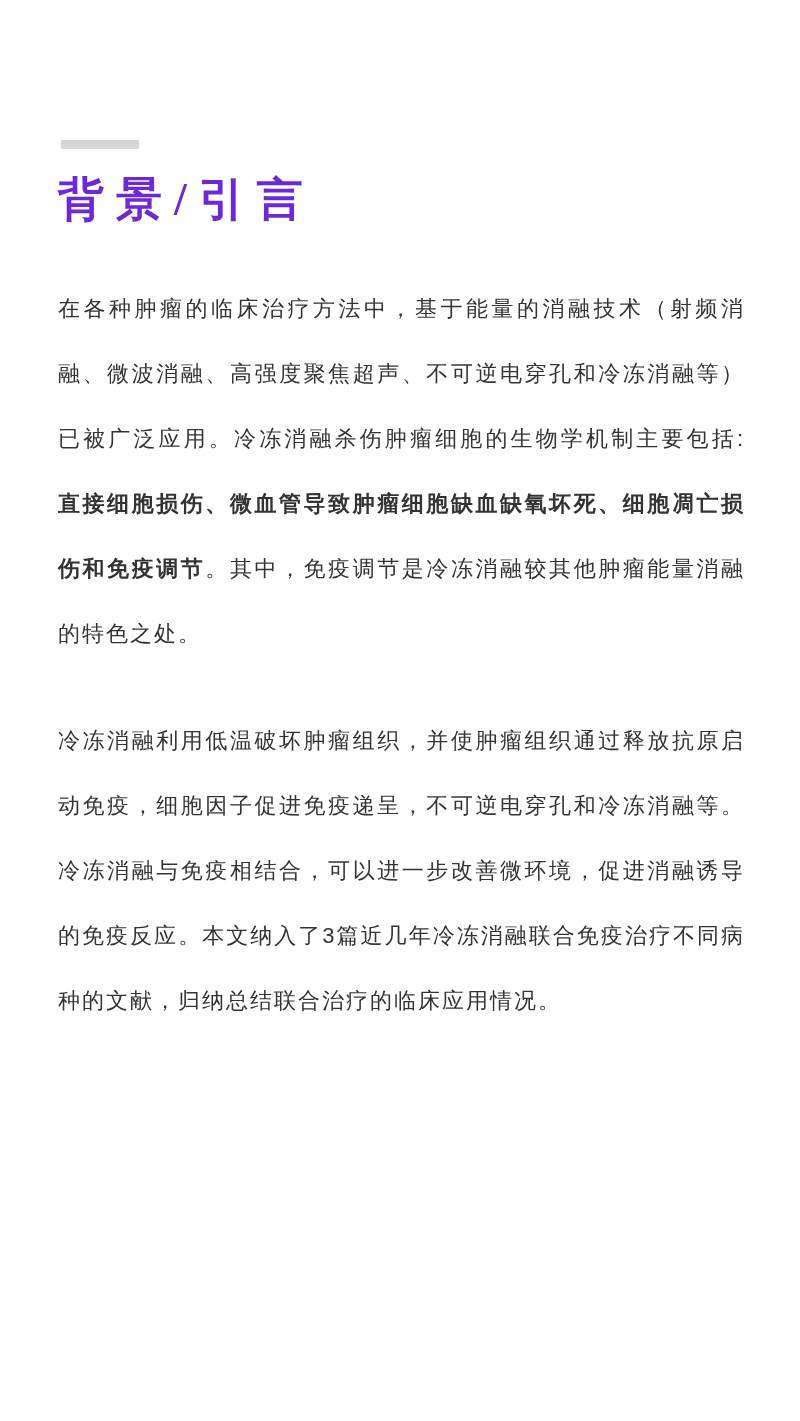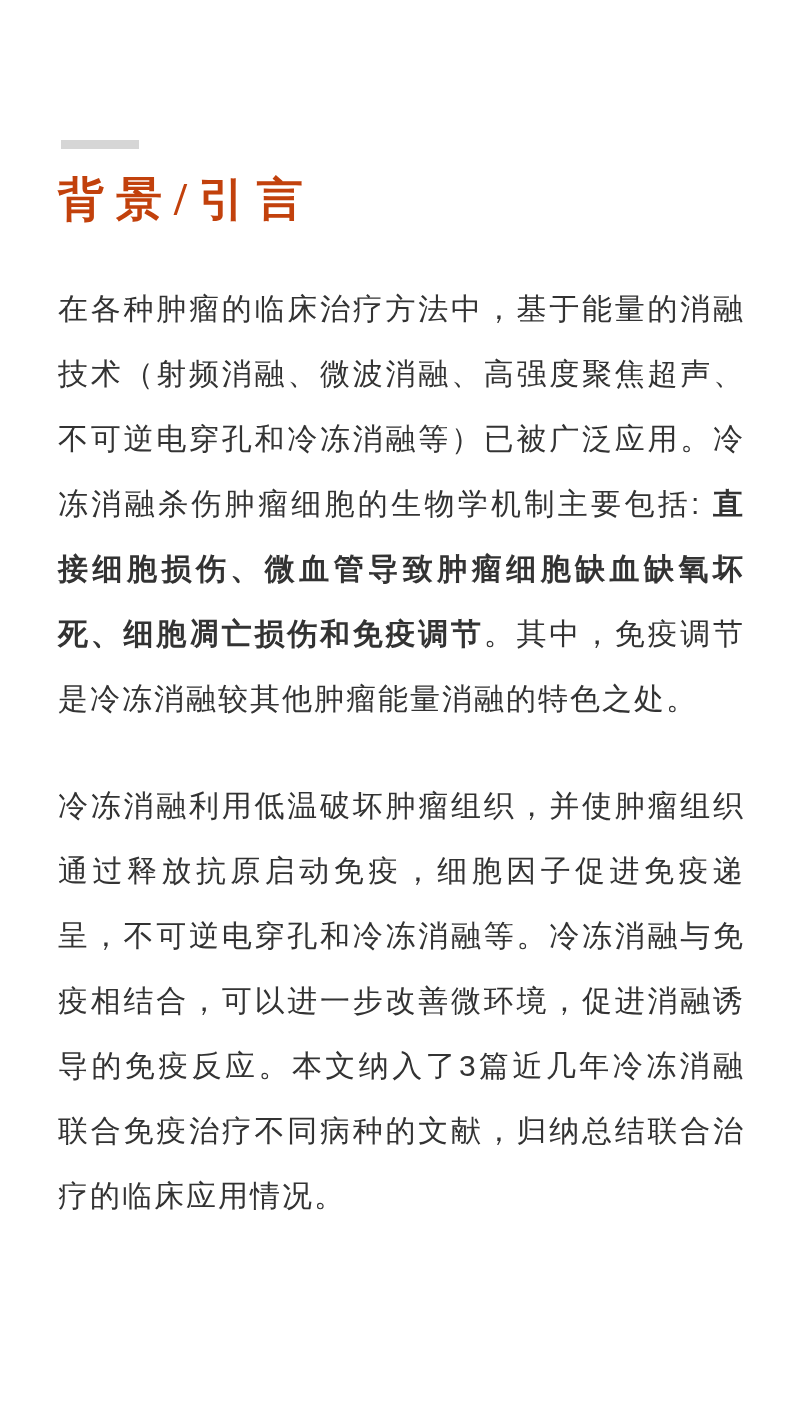--- a/index.html
+++ b/index.html
@@ -23,29 +23,29 @@
     background: #d6d6d6;
     margin-left: 3px;
   }
   .section-title {
     margin: 24px 0 0 0;
     font-family: "Liberation Serif", "DejaVu Serif", serif;
     font-size: 46px;
     line-height: 54px;
     font-weight: 700;
     letter-spacing: 12px;
-    color: #c2410c;
+    color: #6d28d9;
     white-space: nowrap;
   }
   .body-copy {
     margin-top: 49px;
   }
   .para {
     margin: 0 0 42px 0;
-    font-size: 30px;
+    font-size: 22px;
     line-height: 65px;
     letter-spacing: 2px;
     color: #333333;
     text-align: justify;
     text-justify: inter-ideograph;
     word-break: break-all;
   }
   .para b {
     font-weight: 700;
     color: #333333;

